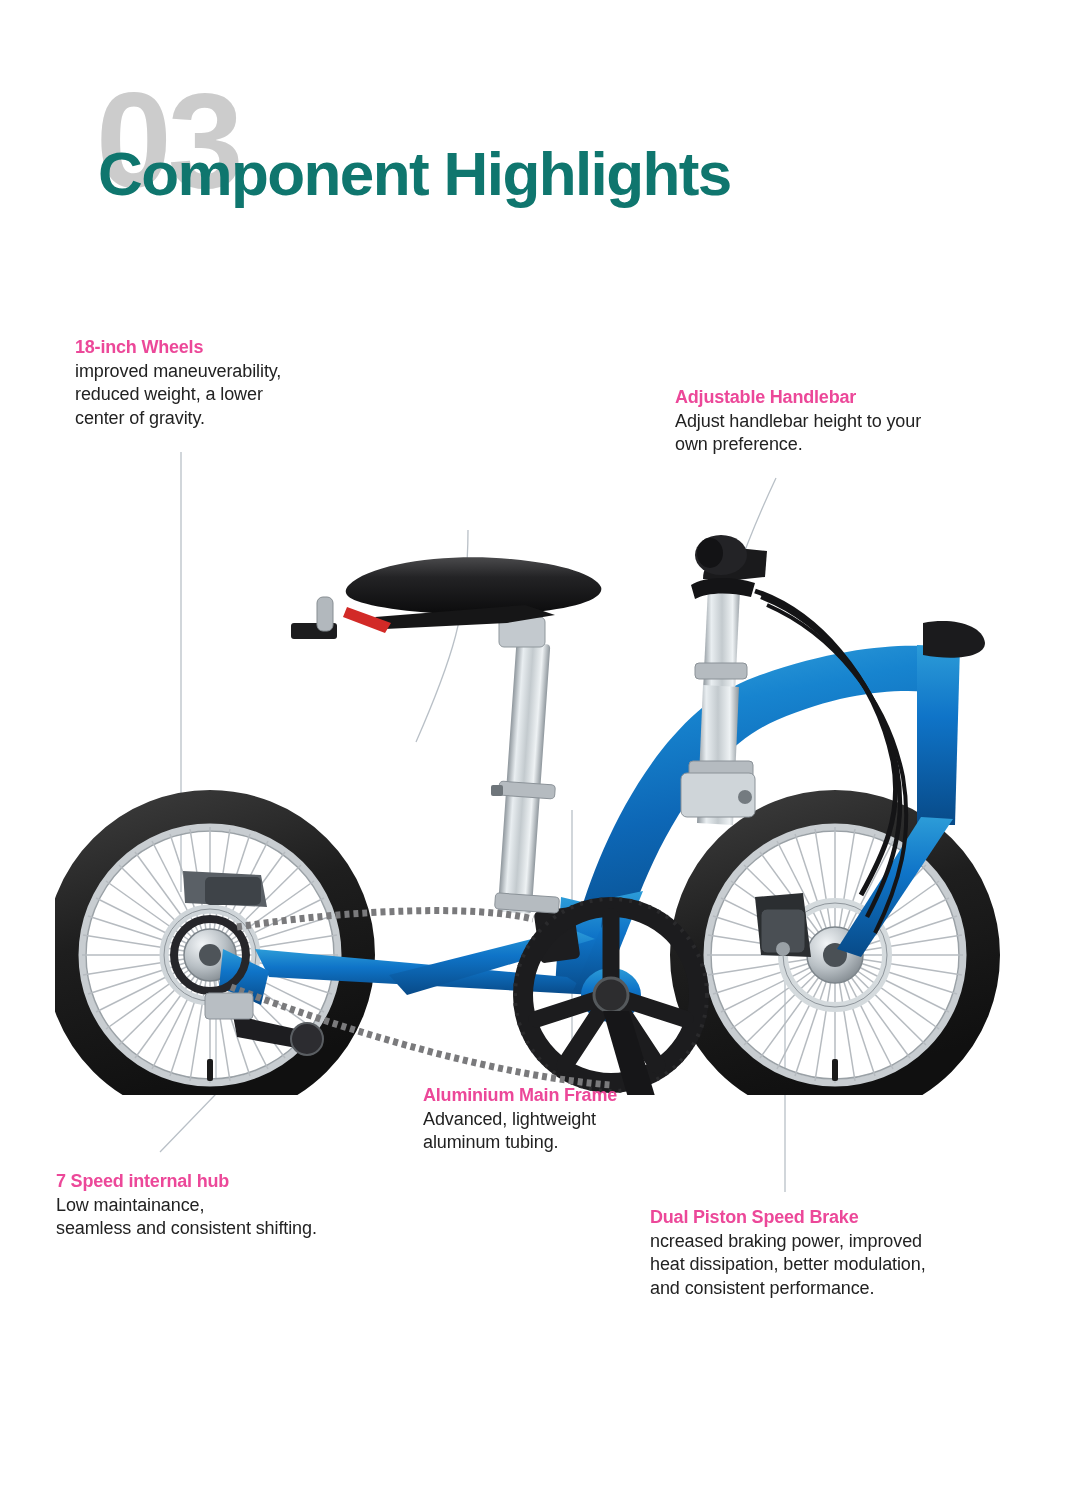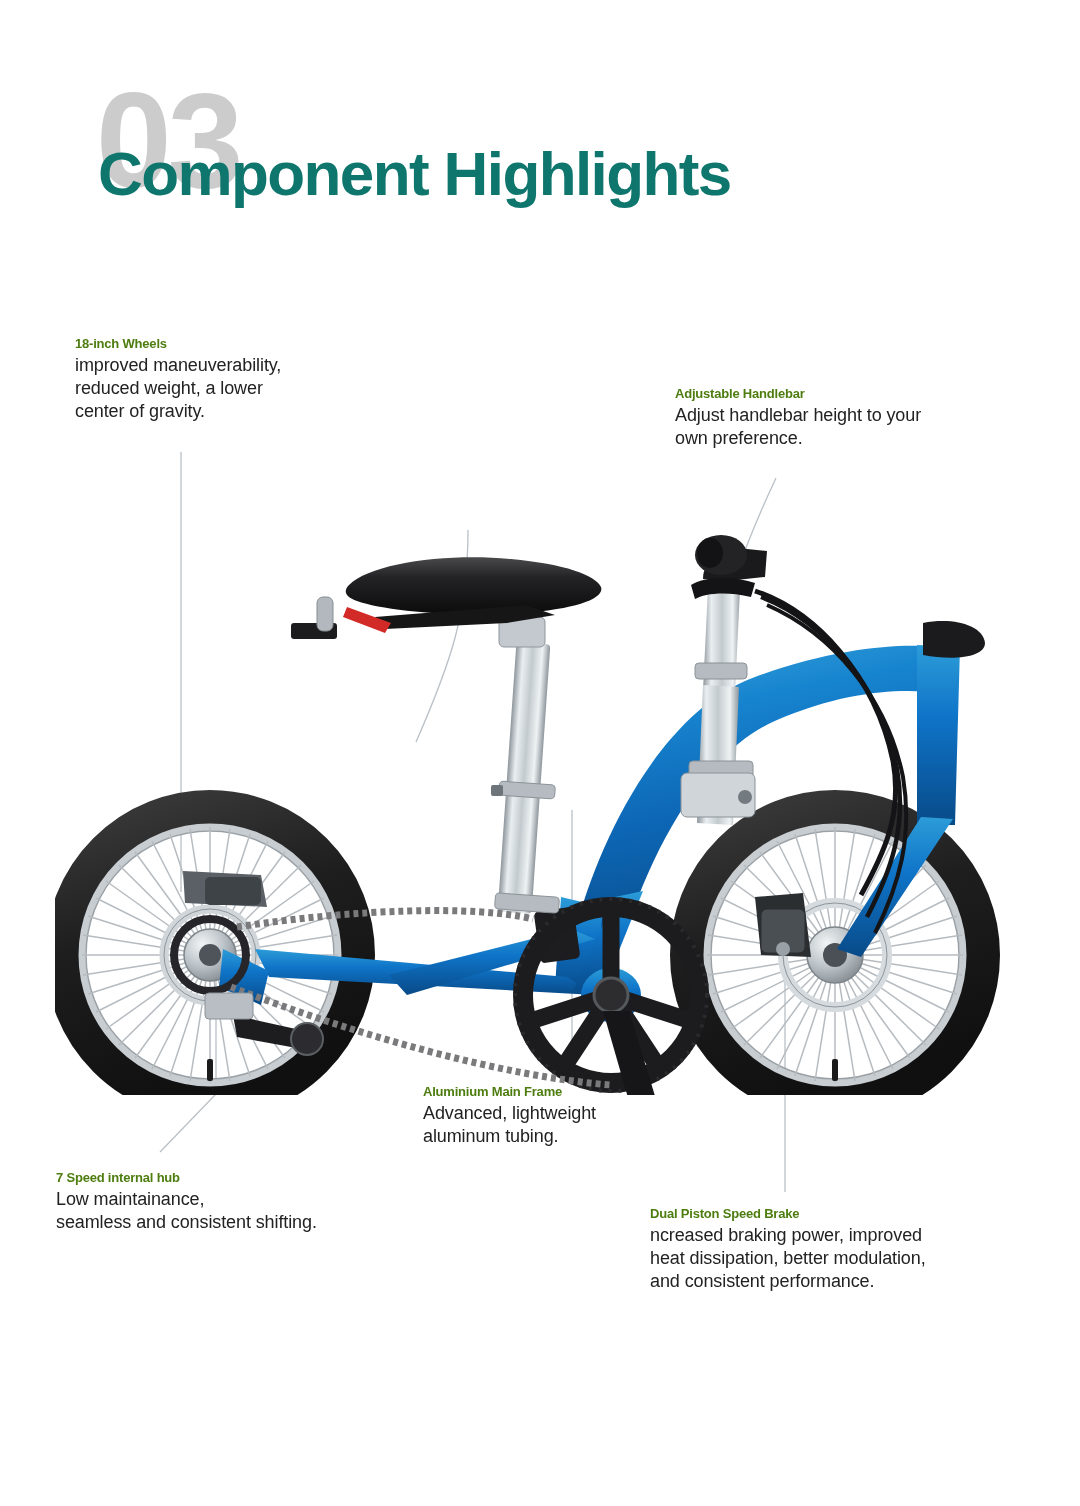--- a/index.html
+++ b/index.html
@@ -44,23 +44,23 @@
     font-weight: 700;
     letter-spacing: -1.6px;
     color: #0f766e;
     line-height: 1;
     white-space: nowrap;
   }
 
   
   .callout { position: absolute; }
   .callout .c-title {
-    font-size: 13px;
+    font-size: 18px;
     font-weight: 700;
-    color: #4d7c0f;
+    color: #ec4899;
     letter-spacing: -0.2px;
     line-height: 1.28;
     margin: 0 0 1px 0;
     white-space: nowrap;
   }
   .callout .c-body {
     font-size: 18px;
     font-weight: 400;
     color: #222222;
     letter-spacing: -0.1px;

